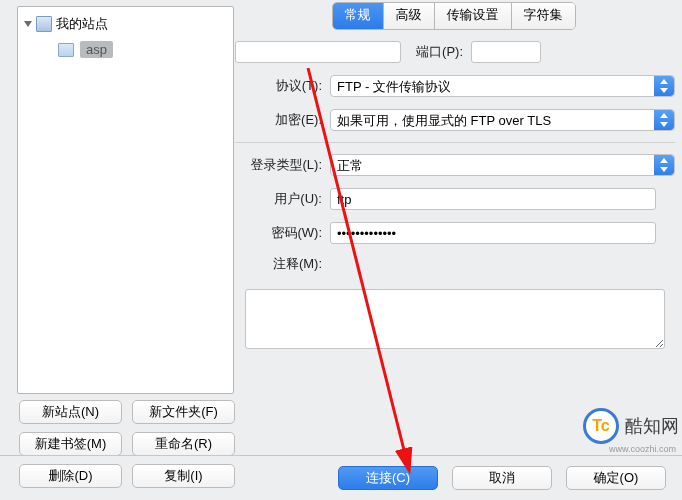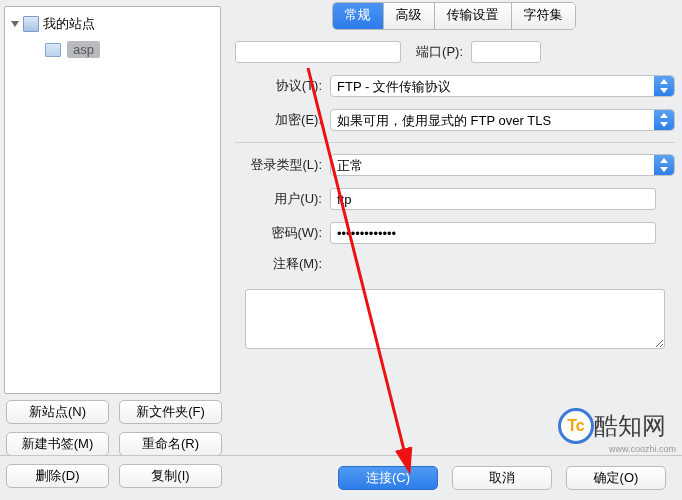--- a/index.html
+++ b/index.html
@@ -1,17 +1,17 @@
 <!DOCTYPE html>
 <html><head>
 <meta charset="utf-8">
 <style>
   * { box-sizing: border-box; margin: 0; padding: 0; font-family: "Helvetica Neue", Arial, sans-serif; font-size: 13px; }
   body { width: 682px; height: 500px; background: #eceeef; overflow: hidden; position: relative; }
-  .left-panel { position: absolute; left: 0; top: 0; width: 225px; height: 368px; }
+  .left-panel { position: absolute; left: 13px; top: 0; width: 225px; height: 368px; }
   .tree { position: absolute; left: 4px; top: 6px; width: 217px; height: 388px; background: #fff; border: 1px solid #b6b6b6; border-radius: 2px; padding: 6px; }
   .tree-root { display: flex; align-items: center; gap: 4px; height: 22px; }
   .disclosure { width: 0; height: 0; border-left: 4px solid transparent; border-right: 4px solid transparent; border-top: 6px solid #6b6b6b; display: inline-block; }
   .server-icon { width: 16px; height: 16px; background: linear-gradient(#dfe9f5,#a7c3e6); border: 1px solid #7a9bc4; border-radius: 1px; display:inline-block; }
   .folder-icon { width: 16px; height: 14px; background: linear-gradient(#d9e7f9,#bcd2ee); border: 1px solid #8aa8cc; border-radius: 1px; display:inline-block; }
   .tree-child { display:flex; align-items:center; gap:6px; margin-left: 34px; margin-top: 6px; }
   .child-label { background: #b8bbbd; color: #555; padding: 1px 6px; border-radius: 2px; }
   .left-buttons { position: absolute; left: 6px; top: 400px; width: 216px; }
   .btn-row { display:flex; gap:10px; margin-bottom:8px; }
   .mac-btn { flex:1; height:24px; background: linear-gradient(#ffffff,#f2f2f2); border:1px solid #bcbcbc; border-radius:5px; font-size:13px; cursor:pointer; }
@@ -36,23 +36,23 @@
   .divider { height:1px; background:#d0d0d0; margin:4px 0 10px 0; }
 
   .footer { position:absolute; bottom:2px; left:225px; width:457px; height:40px; display:flex; align-items:center; justify-content:flex-end; gap:14px; padding-right:16px; }
   .footer-btn { width:100px; height:24px; border-radius:5px; border:1px solid #bcbcbc; background:linear-gradient(#fff,#f2f2f2); cursor:pointer; }
   .footer-btn.primary { background:linear-gradient(#4f9af3,#2d7dea); color:#fff; border:1px solid #2a6ed0; }
   .h-divider { position:absolute; left:0; bottom:44px; width:682px; height:1px; background:#c7c7c7; }
 
   .arrow { position:absolute; top:68px; left:418px; width:2px; height:390px; pointer-events:none; }
   .arrow svg { position:absolute; top:0; left:-150px; }
 
-  .watermark { position:absolute; right:16px; bottom:56px; display:flex; align-items:center; }
+  .watermark { position:absolute; right:3px; bottom:56px; display:flex; align-items:center; gap:6px; }
   .wm-circle { width:36px; height:36px; border:3px solid #3b7bd8; border-radius:50%; display:flex; align-items:center; justify-content:center; font-weight:bold; color:#f5a300; font-size:16px; background:#fff; }
-  .wm-text { color:#3d3d3d; font-size:24px; font-weight:500; }
+  .wm-text { color:#3d3d3d; font-size:18px; font-weight:500; }
   .wm-url { position:absolute; right:6px; bottom:46px; font-size:9px; color:#9a9a9a; }
 </style>
 </head>
 <body>
 
 <div class="left-panel">
   <div class="tree">
     <div class="tree-root">
       <span class="disclosure"></span>
       <span class="server-icon"></span>

